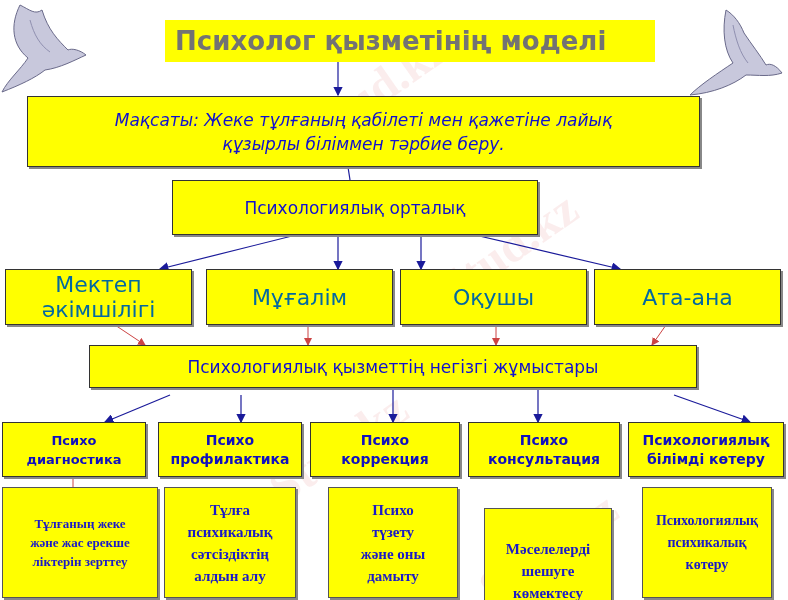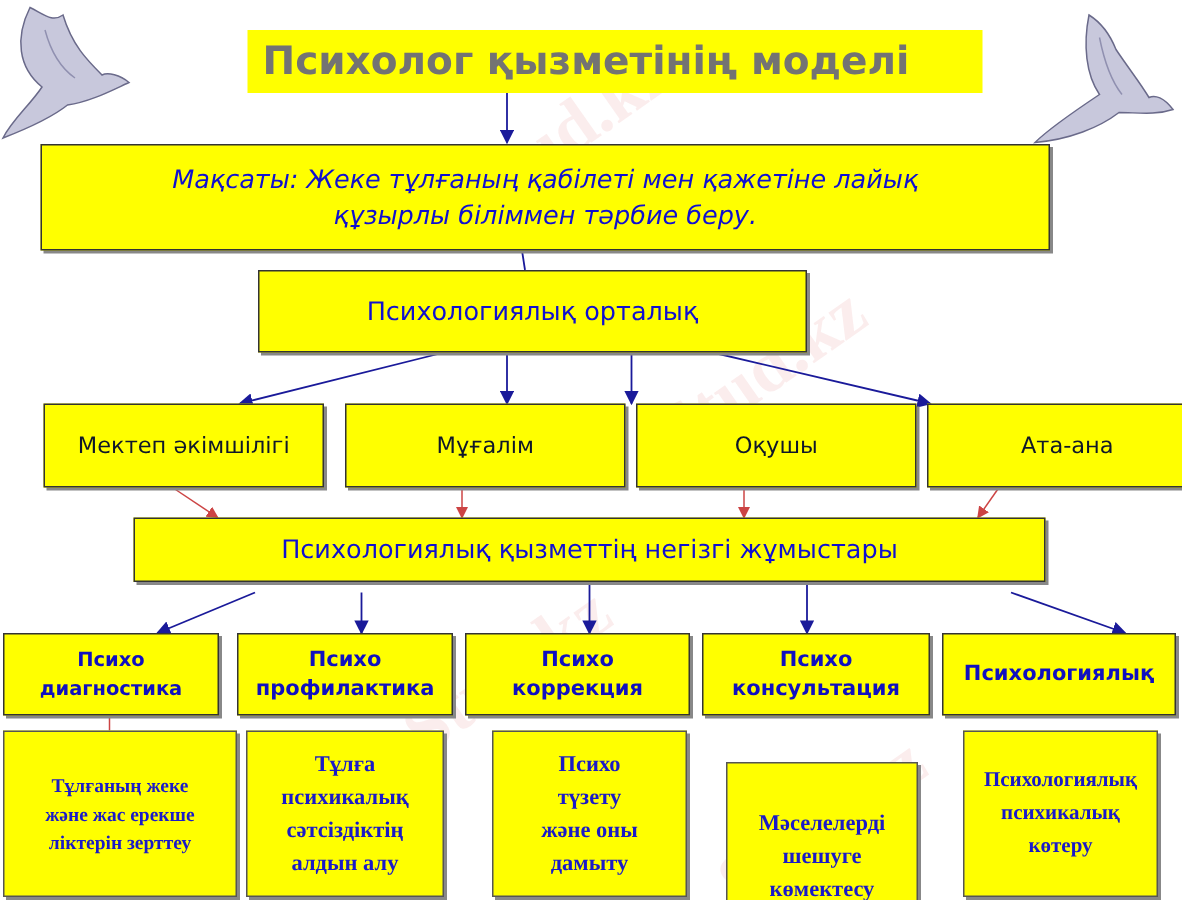--- a/index.html
+++ b/index.html
@@ -4,21 +4,21 @@
 <style>
   html, body { margin:0; padding:0; }
   body { width:788px; height:600px; position:relative; background:#ffffff; overflow:hidden;
          font-family:"DejaVu Sans", sans-serif; }
   .box { position:absolute; background:#ffff00; border:1px solid #333; box-shadow:2px 2px 0 #888;
          display:flex; align-items:center; justify-content:center; text-align:center; color:#1010d0;
          box-sizing:border-box; }
   .title { font-weight:bold; font-size:26px; color:#737373; border:none; box-shadow:none; justify-content:flex-start; padding-left:10px; }
   .goal { font-size:17px; line-height:24px; flex-direction:column;font-style:italic; }
   .mid { font-size:17px; }
-  .row2 { font-size:15px; color:#0f172a;margin-left:24px; }
+  .row2 { font-size:22px; color:#0369a1; }
   .row4 { font-size:14px; font-weight:bold; line-height:19px; flex-direction:column; color:#1010c0; }
   .row5 { font-family:"Liberation Serif", serif; font-weight:bold; font-size:15px; line-height:22px; flex-direction:column; color:#1a1ac8; border:1px solid #555; }
   .row5 span, .row4 span, .goal span { display:block; white-space:nowrap; }
   svg.lines { position:absolute; left:0; top:0; }
   .dove { position:absolute; }
   .wm { position:absolute; color:rgba(220,80,80,0.10); font-family:"Liberation Serif", serif; font-weight:bold; font-size:48px; transform:rotate(-35deg); white-space:nowrap; pointer-events:none; }
 </style>
 </head>
 <body>
 
@@ -108,20 +108,21 @@
 <div class="box row4" style="left:310px;top:422px;width:150px;height:55px;">
   <span>Психо</span>
   <span>коррекция</span>
 </div>
 <div class="box row4" style="left:468px;top:422px;width:152px;height:55px;">
   <span>Психо</span>
   <span>консультация</span>
 </div>
 <div class="box row4" style="left:628px;top:422px;width:156px;height:55px;">
   <span>Психологиялық</span>
+  <span>білімді көтеру</span>
 </div>
 
 <div class="box row5" style="left:2px;top:487px;width:156px;height:111px;font-size:13px;line-height:19px;">
   <span>Тұлғаның жеке</span>
   <span>және жас ерекше</span>
   <span>ліктерін зерттеу</span>
 </div>
 <div class="box row5" style="left:164px;top:487px;width:132px;height:111px;">
   <span>Тұлға</span>
   <span>психикалық</span>

